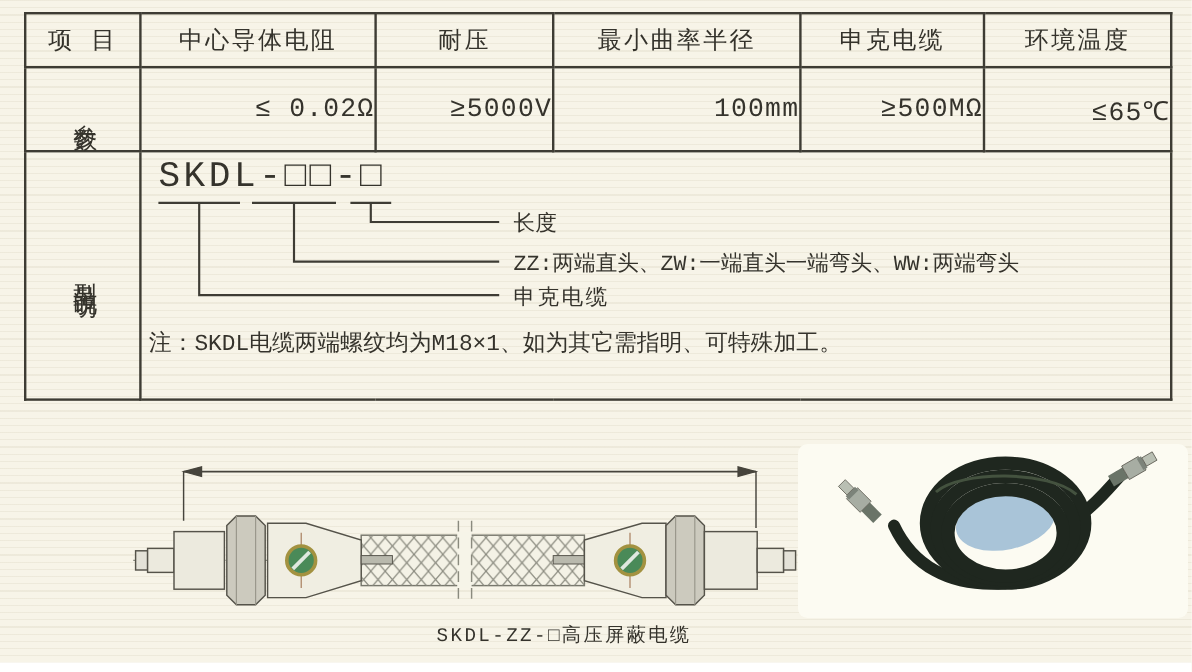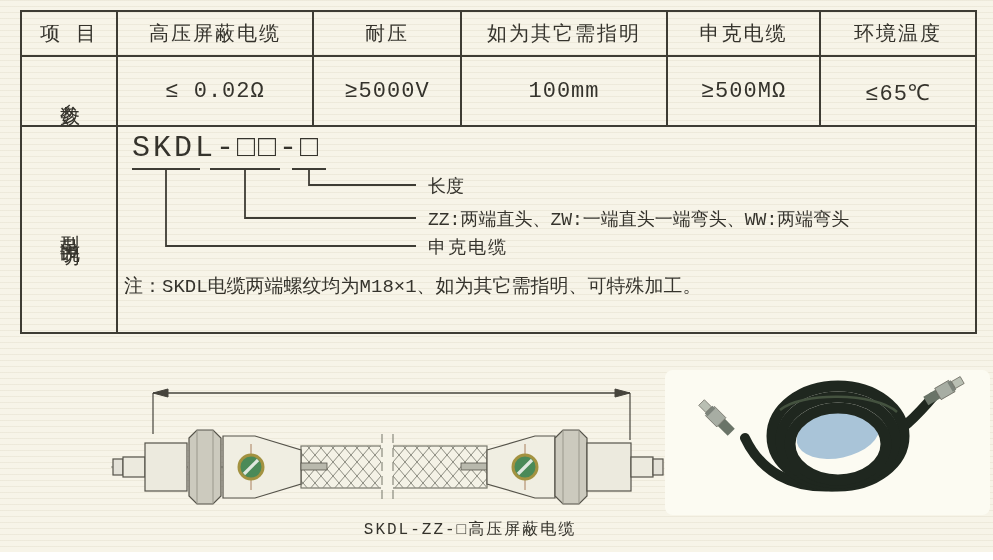--- a/index.html
+++ b/index.html
@@ -24,21 +24,21 @@
   .spec-table th,.spec-table td{
     border:2px solid #3e3c34;
     padding:0;
     font-weight:normal;
     text-align:center;
     vertical-align:middle;
   }
   tr.header-row{height:45px;}
   tr.header-row th{font-size:20px;letter-spacing:2px;}
   tr.param-row{height:70px;}
-  tr.param-row td{font-size:22px;letter-spacing:1px;}
+  tr.param-row td{font-size:22px;letter-spacing:1px;text-align:right;}
   .vlabel{
     writing-mode:vertical-rl;
     text-orientation:upright;
     font-size:20px;
     letter-spacing:4px;
     margin:0 auto;
   }
   td.model-cell{position:relative;vertical-align:top;}
   .model-cell .inner{position:absolute;inset:0;}
   .formula{
@@ -74,23 +74,23 @@
       <col style="width:96px">
         <col style="width:196px">
         <col style="width:148px">
       <col style="width:206px">
         <col style="width:153px">
         <col style="width:156px">
     </colgroup>
     <tbody>
         <tr class="header-row">
       <th>项 目</th>
-      <th>高压屏蔽电缆</th>
+      <th>中心导体电阻</th>
       <th>耐压</th>
-      <th>如为其它需指明</th>
+      <th>最小曲率半径</th>
       <th>申克电缆</th>
       <th>环境温度</th>
     </tr>
     <tr class="param-row">
       <th><span class="vlabel">参数</span></th>
       <td>≤ 0.02Ω</td>
       <td>≥5000V</td>
       <td>100mm</td>
       <td>≥500MΩ</td>
       <td>≤65℃</td>

